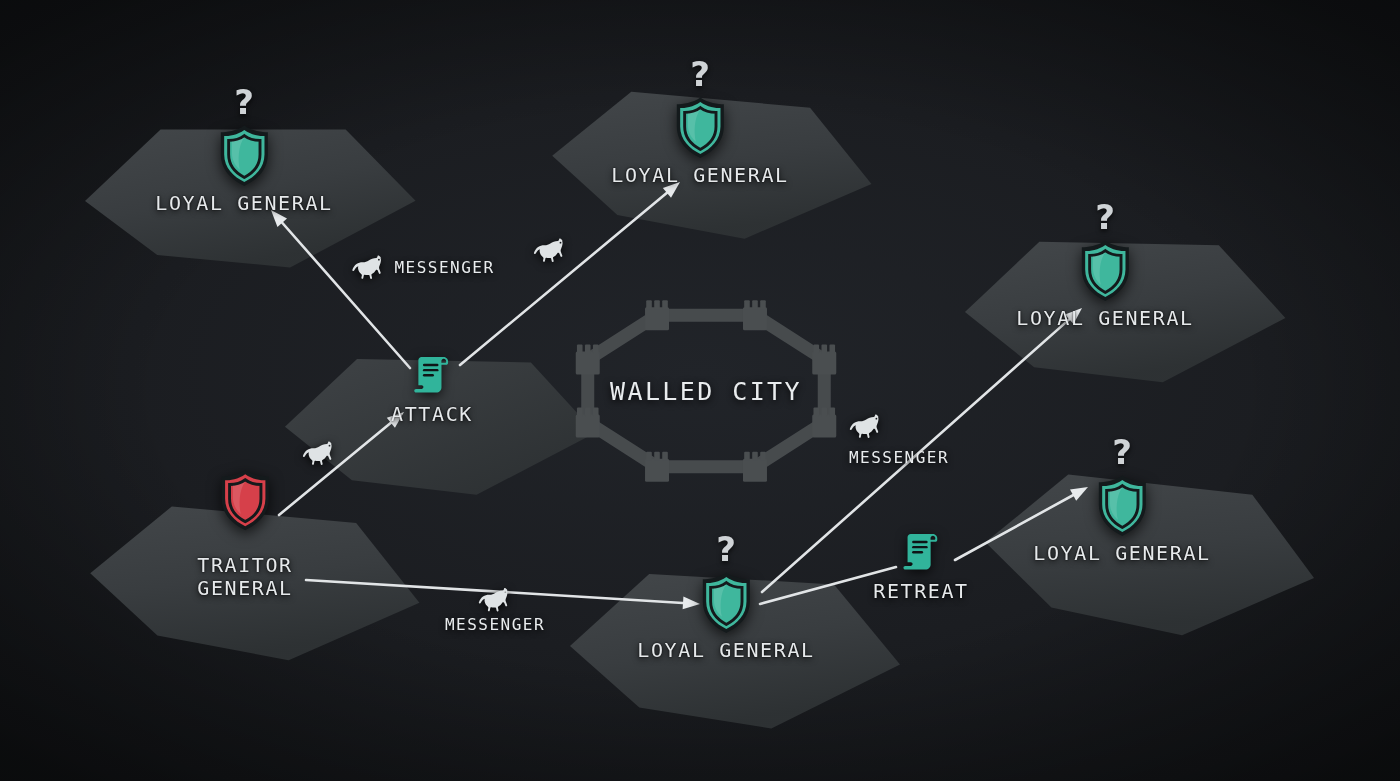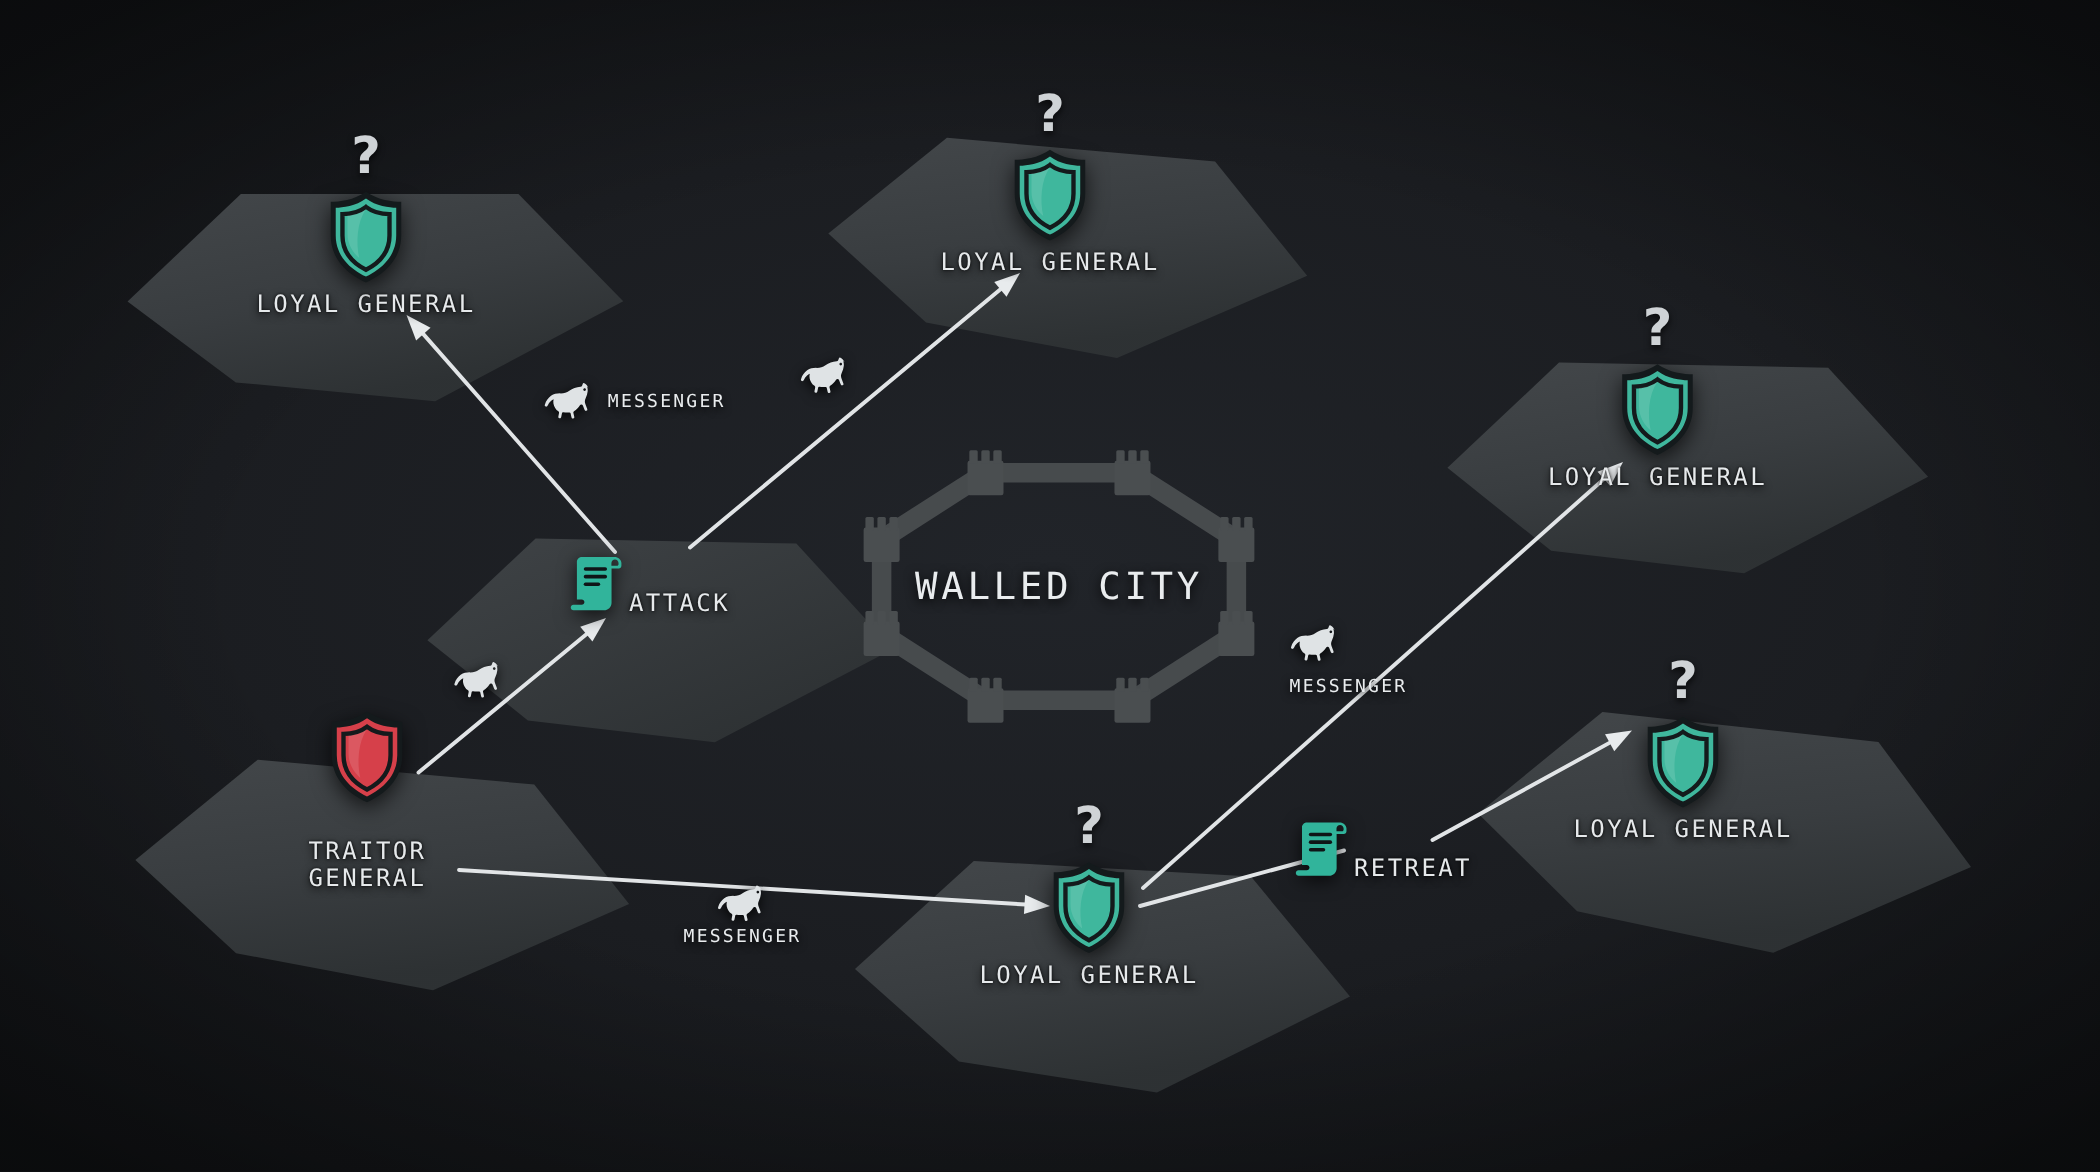--- a/index.html
+++ b/index.html
@@ -26,34 +26,34 @@
         pointer-events:auto;}
   .qmark{
     font-family:"DejaVu Sans","Liberation Sans",sans-serif;
     font-size:34px;font-weight:700;color:#cfd3d6;line-height:1;
     margin-bottom:4px;
     text-shadow:0 2px 5px rgba(0,0,0,.75);
   }
   .shield-wrap{line-height:0;filter:drop-shadow(0 4px 7px rgba(0,0,0,.7));}
   .label{
     margin-top:3px;
-    font-size:16px;letter-spacing:1.6px;color:#e6e9eb;
+    font-size:20px;letter-spacing:1.6px;color:#e6e9eb;
     text-align:center;white-space:pre-line;line-height:1.18;
     text-shadow:0 2px 6px rgba(0,0,0,.9),0 0 2px rgba(0,0,0,.9);
   }
   .msg{position:absolute;transform:translate(-50%,-50%);
        display:flex;align-items:center;gap:9px;}
   .msg.stacked{flex-direction:column;gap:2px;}
   .msg-label{
-    font-size:12px;letter-spacing:1.5px;color:#e9ecee;white-space:nowrap;
+    font-size:16px;letter-spacing:1.5px;color:#e9ecee;white-space:nowrap;
     text-shadow:0 2px 6px rgba(0,0,0,.95);
   }
   .horse{line-height:0;filter:drop-shadow(0 2px 4px rgba(0,0,0,.85));}
   .order{position:absolute;transform:translate(-50%,-50%);
-         display:flex;flex-direction:row;align-items:flex-end;}
+         display:flex;flex-direction:column;align-items:center;}
   .scroll-wrap{line-height:0;filter:drop-shadow(0 3px 6px rgba(0,0,0,.75));}
   .order .label{margin-top:5px;}
   .city-label{
     position:absolute;transform:translate(-50%,-50%);
     font-size:25px;letter-spacing:2.4px;color:#e9ecee;white-space:nowrap;
     text-shadow:0 2px 7px rgba(0,0,0,.95);
   }
 </style>
 </head>
 <body>

